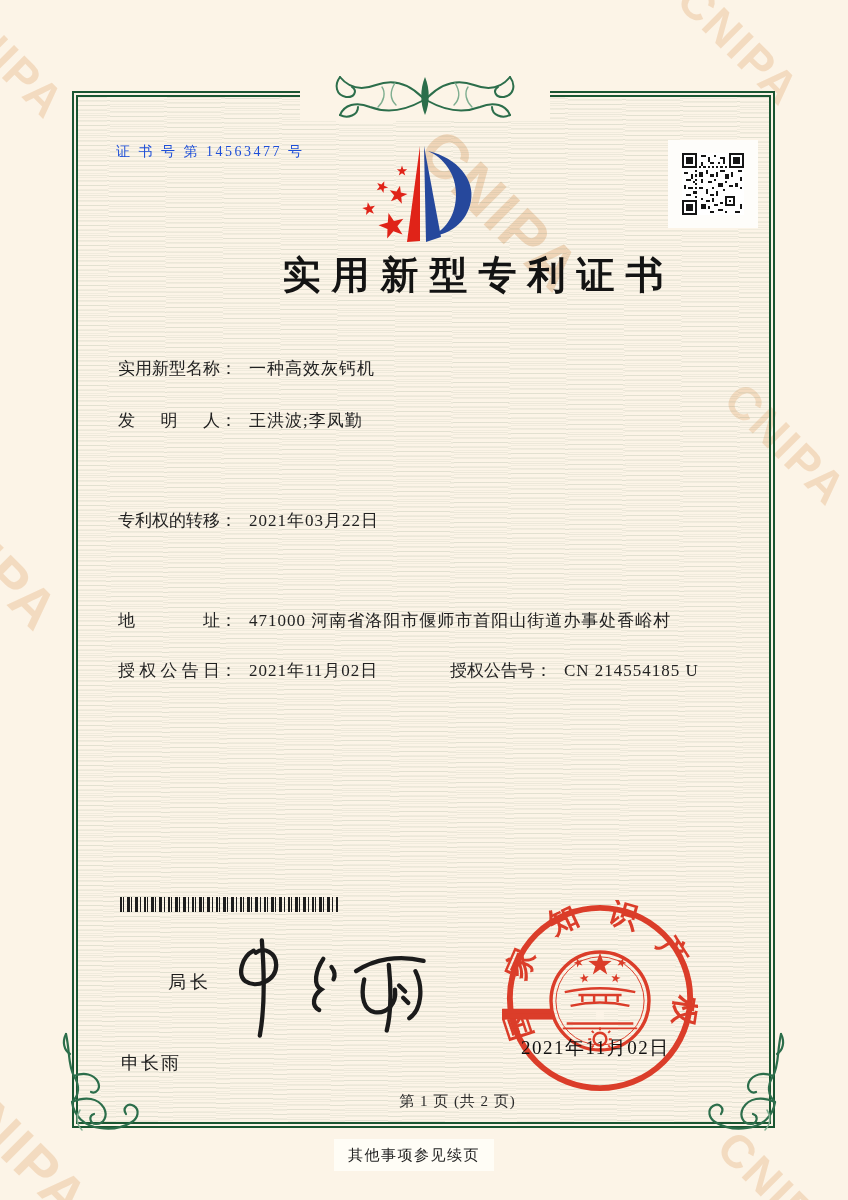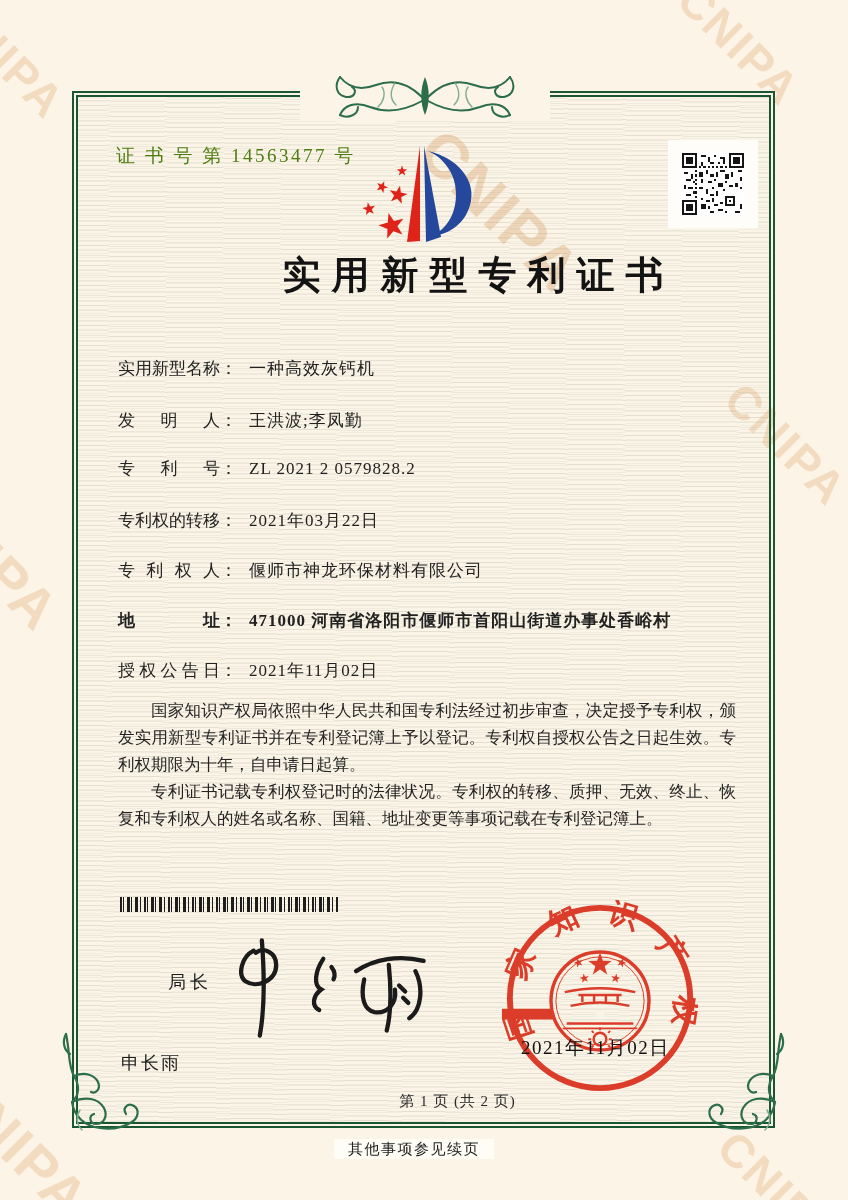--- a/index.html
+++ b/index.html
@@ -28,21 +28,21 @@
   }
   .frame-inner::before{ 
     content:"";position:absolute;inset:0;
     background:
       repeating-linear-gradient(181deg, rgba(125,150,122,.13) 0 1px, rgba(0,0,0,0) 1px 5px),
       repeating-linear-gradient(179deg, rgba(125,150,122,.09) 0 1px, rgba(0,0,0,0) 1px 4px);
   }
   .ornament-top{position:absolute;left:300px;top:71px;z-index:3;background:#fcf4e7;}
   .ornament-corner{position:absolute;z-index:3;}
   .cert-number{
-    position:absolute;left:116px;top:143px;font-size:19px;color:#4d7c0f;
+    position:absolute;left:116px;top:143px;font-size:14px;color:#1d4ed8;
     letter-spacing:2.5px;z-index:4;
   }
   .logo{position:absolute;left:352px;top:138px;z-index:4;}
   .qr-patch{
     position:absolute;left:668px;top:140px;width:90px;height:88px;
     background:#fefdfa;display:flex;align-items:center;justify-content:center;z-index:4;
   }
   .title{
     position:absolute;left:72px;top:250px;width:813px;text-align:center;
     font-size:38px;font-weight:bold;letter-spacing:11px;color:#131313;z-index:4;
@@ -73,21 +73,21 @@
   .seal{position:absolute;left:502px;top:900px;z-index:4;opacity:.95;}
   .seal-date{
     position:absolute;left:521px;top:1035px;width:170px;font-size:19px;
     color:#101010;letter-spacing:1.5px;z-index:5;white-space:nowrap;
   }
   .pagenum{
     position:absolute;left:72px;top:1092px;width:771px;text-align:center;
     font-size:15px;color:#2a2a2a;letter-spacing:1px;z-index:4;
   }
   .cont-note{
-    position:absolute;left:334px;top:1139px;width:160px;height:20px;z-index:4;
+    position:absolute;left:334px;top:1139px;width:160px;height:32px;z-index:4;
     background:#fffdf6;display:flex;align-items:center;justify-content:center;
     font-size:15px;color:#222;letter-spacing:1.5px;
   }
 </style>
 </head>
 <body>
 
 <div class="page">
 
   <div class="wm" style="left:-30px;top:-15px;font-size:46px;">CNIPA</div>
@@ -253,40 +253,33 @@
   </div>
 
   <div class="title">实用新型专利证书</div>
 
   <div class="row" style="top:357px;">
     <span class="flabel">实用新型名称</span><span class="colon">：</span><span class="fvalue">一种高效灰钙机</span>
   </div>
   <div class="row" style="top:409px;">
     <span class="flabel">发明人</span><span class="colon">：</span><span class="fvalue">王洪波;李凤勤</span>
   </div>
-  <div class="row" style="top:457px;">
-    <span class="flabel">专利号</span><span class="colon">：</span><span class="fvalue">ZL 2021 2 0579828.2</span>
-  </div>
   <div class="row" style="top:509px;">
     <span class="flabel">专利权的转移</span><span class="colon">：</span><span class="fvalue">2021年03月22日</span>
   </div>
-  <div class="row" style="top:559px;">
-    <span class="flabel">专利权人</span><span class="colon">：</span><span class="fvalue">偃师市神龙环保材料有限公司</span>
-  </div>
-  <div class="row" style="top:609px;font-weight:bold;">
+  <div class="row" style="top:609px;">
     <span class="flabel">地址</span><span class="colon">：</span><span class="fvalue">471000 河南省洛阳市偃师市首阳山街道办事处香峪村</span>
   </div>
   <div class="row" style="top:659px;">
     <span class="flabel">授权公告日</span><span class="colon">：</span><span class="fvalue">2021年11月02日</span>
-  </div>
-
-  <div class="paras">
-    <p>国家知识产权局依照中华人民共和国专利法经过初步审查，决定授予专利权，颁发实用新型专利证书并在专利登记簿上予以登记。专利权自授权公告之日起生效。专利权期限为十年，自申请日起算。</p>
-    <p>专利证书记载专利权登记时的法律状况。专利权的转移、质押、无效、终止、恢复和专利权人的姓名或名称、国籍、地址变更等事项记载在专利登记簿上。</p>
-  </div>
+    <span class="g2">
+      <span>授权公告号</span><span class="colon">：</span><span class="fvalue">CN 214554185 U</span>
+    </span>
+  </div>
+
 
   <div class="barcode"></div>
 
   <div class="signer-title">局长</div>
   <div class="signer-name">申长雨</div>
 
   <svg class="signature" width="215" height="105" viewBox="0 0 210 100">
     <g stroke="#1b1b1b" stroke-width="4.2" fill="none" stroke-linecap="round">
       <path d="M28,14 C16,20 12,38 20,44 C30,51 50,44 50,28 C50,16 38,10 30,16"></path>
       <path d="M36,4 C38,30 40,64 34,97"></path>

